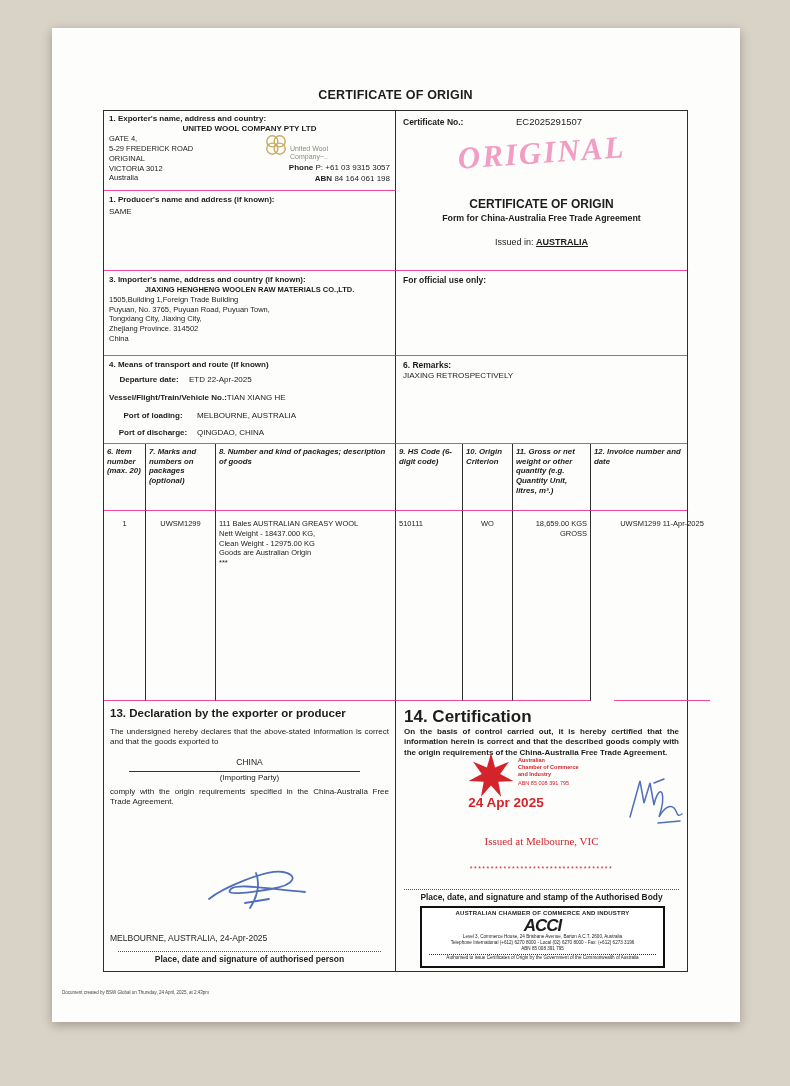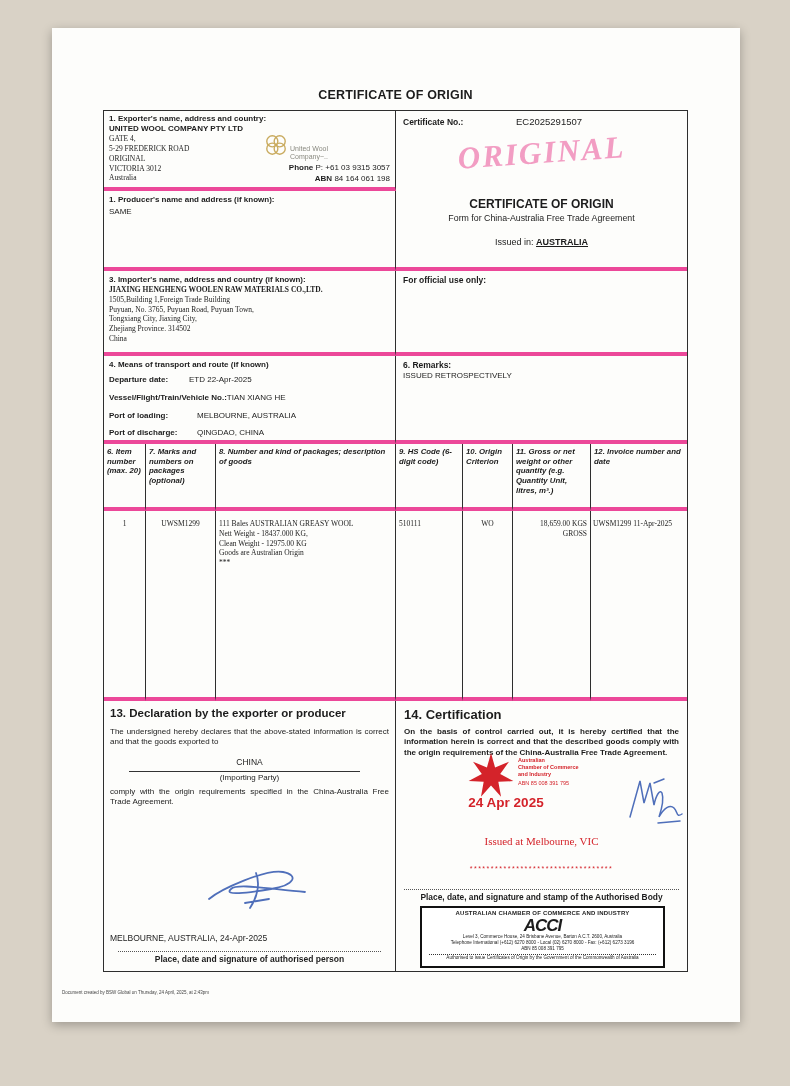--- a/index.html
+++ b/index.html
@@ -19,36 +19,36 @@
   .doc-title {
     position:absolute; left:51px; top:60px; width:585px;
     text-align:center; font-size:12.5px; font-weight:bold; letter-spacing:.2px;
   }
   .form {
     position:absolute; left:51px; top:82px; width:585px; height:862px;
     border:1px solid #2e2e2e;
   }
   .bx { position:absolute; }
   .br { border-right:1px solid #2e2e2e; }
-  .bb { border-bottom:4px solid #ec4899; }
+  .bb { border-bottom:1px solid #ec4899; }
   .lbl { font-weight:bold; font-size:8px; line-height:1.25; }
   .t8  { font-size:8px;  line-height:1.3; }
-  .t75 { font-size:7.5px; line-height:1.3;font-family:Liberation Serif, serif; }
-  .b { font-weight:bold; }
+  .t75 { font-size:7.5px; line-height:1.3; }
+  .b { font-weight:bold;text-align:center; }
   .ctr { text-align:center; }
   .jus { text-align:justify; }
   .abs { position:absolute; }
   .pinkstamp {
     position:absolute; left:0; right:0; top:24px; text-align:center;
     font-family:"Liberation Serif", serif; font-style:italic; font-weight:bold;
     font-size:31px; letter-spacing:2px; color:rgba(240,140,184,.85);
     transform:rotate(-4deg);
   }
   .cert-title { position:absolute; left:0; right:0; top:86px; text-align:center; font-size:12px; font-weight:bold; }
-  .cert-sub   { position:absolute; left:0; right:0; top:102px; text-align:center; font-size:8.8px; font-weight:normal; }
+  .cert-sub   { position:absolute; left:0; right:0; top:102px; text-align:center; font-size:8.8px; font-weight:bold; }
   .cert-issued{ position:absolute; left:0; right:0; top:126px; text-align:center; font-size:9px; }
   .cert-issued .val { font-weight:bold; text-decoration:underline; }
   .hcell, .ccell { position:absolute; top:0; bottom:0; }
   .hcell { padding:3px 3px; font-size:7.8px; font-weight:bold; line-height:1.25; }
   .dotline { border-top:1.5px dotted #555; position:absolute; }
   .red { color:#d4232a; }
   .stamp-txt { font-size:5.5px; line-height:1.25; font-weight:bold; color:#d4232a; }
   .acci-box { position:absolute; border:2px solid #111; background:#fff; }
   .tinytxt { font-size:4.6px; line-height:1.35; color:#222; text-align:center; }
   .footer-note { position:absolute; left:10px; top:962px; font-size:4.5px; color:#444; }
@@ -120,21 +120,21 @@
     <div class="bx br bb" style="left:0;top:245px;width:292px;height:88px;padding:4px 5px;">
       <div class="lbl">4. Means of transport and route  (if known)</div>
       <div class="t8" style="margin-top:5px;"><span class="b" style="display:inline-block;width:80px;">Departure date:</span><span>ETD 22-Apr-2025</span></div>
       <div class="t8" style="margin-top:8px;"><span class="b">Vessel/Flight/Train/Vehicle No.:</span><span>TIAN XIANG HE</span></div>
       <div class="t8" style="margin-top:7px;"><span class="b" style="display:inline-block;width:88px;">Port of loading:</span><span>MELBOURNE, AUSTRALIA</span></div>
       <div class="t8" style="margin-top:7px;"><span class="b" style="display:inline-block;width:88px;">Port of discharge:</span><span>QINGDAO, CHINA</span></div>
     </div>
 
     <div class="bx bb" style="left:292px;top:245px;width:291px;height:88px;padding:4px 7px;">
       <div class="lbl" style="font-size:8.5px;">6. Remarks:</div>
-      <div class="t8">ISSUED RETROSPECTIVELY</div>
+      <div class="t8">JIAXING RETROSPECTIVELY</div>
     </div>
 
     <div class="bx" style="left:0;top:333px;width:583px;height:67px;font-style:italic;">
       <div class="hcell br bb" style="left:0;width:42px;">6. Item number (max. 20)</div>
       <div class="hcell br bb" style="left:42px;width:70px;">7. Marks and numbers on packages (optional)</div>
       <div class="hcell br bb" style="left:112px;width:180px;">8. Number and kind of packages; description of goods</div>
       <div class="hcell br bb" style="left:292px;width:67px;">9. HS Code (6-digit code)</div>
       <div class="hcell br bb" style="left:359px;width:50px;">10. Origin Criterion</div>
       <div class="hcell br bb" style="left:409px;width:78px;">11. Gross or net weight or other quantity (e.g. Quantity Unit, litres, m³.)</div>
       <div class="hcell bb" style="left:487px;width:96px;">12. Invoice number and date</div>
@@ -149,21 +149,21 @@
         <div>Clean Weight - 12975.00 KG</div>
         <div>Goods are Australian Origin</div>
         <div>***</div>
       </div>
       <div class="ccell br bb t75" style="left:292px;width:67px;padding:8px 3px;">510111</div>
       <div class="ccell br bb t75 ctr" style="left:359px;width:50px;padding-top:8px;">WO</div>
       <div class="ccell br bb t75" style="left:409px;width:78px;padding:8px 3px;text-align:right;">
         <div>18,659.00 KGS</div>
         <div>GROSS</div>
       </div>
-      <div class="ccell bb t75" style="left:487px;width:96px;padding:8px 2px;">UWSM1299 11-Apr-2025</div>
+      <div class="ccell bb t75" style="left:510px;width:96px;padding:8px 2px;text-align:center;">UWSM1299 11-Apr-2025</div>
     </div>
 
     <div class="bx br" style="left:0;top:590px;width:292px;height:270px;">
       <div class="abs b" style="left:6px;top:6px;font-size:11.5px;">13.  Declaration by the exporter or producer</div>
       <div class="abs t8 jus" style="left:6px;right:6px;top:26px;">The undersigned hereby declares that the above-stated information is correct and that the goods exported to</div>
       <div class="abs t8 ctr" style="left:0;right:0;top:56px;font-size:8.5px;">CHINA</div>
       <div class="abs" style="left:25px;right:35px;top:70px;border-top:1px solid #333;"></div>
       <div class="abs t8 ctr" style="left:0;right:0;top:72px;">(Importing Party)</div>
       <div class="abs t8 jus" style="left:6px;right:6px;top:86px;">comply with the origin requirements specified in the China-Australia Free Trade Agreement.</div>
       <div class="abs" style="left:95px;top:162px;">
@@ -171,21 +171,21 @@
           <path d="M10 36 C 22 26, 66 6, 84 9 C 100 12, 96 22, 72 26 C 48 30, 24 33, 32 26 C 38 20, 70 26, 106 29"></path>
           <path d="M57 10 C 61 20, 59 33, 51 45 M46 40 L70 36"></path>
         </svg>
       </div>
       <div class="abs" style="left:6px;top:232px;font-size:8.5px;">MELBOURNE, AUSTRALIA, 24-Apr-2025</div>
       <div class="dotline" style="left:14px;right:14px;top:250px;"></div>
       <div class="abs b ctr" style="left:0;right:0;top:253px;font-size:8.5px;">Place, date and signature of authorised person</div>
     </div>
 
     <div class="bx" style="left:292px;top:590px;width:291px;height:270px;">
-      <div class="abs b" style="left:8px;top:6px;font-size:13px;">14. Certification</div>
+      <div class="abs b" style="left:8px;top:6px;font-size:17px;">14. Certification</div>
       <div class="abs t8 jus b" style="left:8px;right:8px;top:26px;">On the basis of control carried out, it is hereby certified that the information herein is correct and that the described goods comply with the origin requirements of the China-Australia Free Trade Agreement.</div>
       <div class="abs" style="left:72px;top:52px;">
         <svg width="46" height="46" viewBox="0 0 44 44">
           <polygon fill="#d4232a" points="22,0 25.9,13.9 39.2,8.3 30.8,20 43.4,26.9 29,27.6 31.6,41.8 22,31 12.4,41.8 15,27.6 0.6,26.9 13.2,20 4.8,8.3 18.1,13.9"></polygon>
         </svg>
       </div>
       <div class="abs" style="left:122px;top:56px;">
         <div class="stamp-txt">Australian</div>
         <div class="stamp-txt">Chamber of Commerce</div>
         <div class="stamp-txt">and Industry</div>

